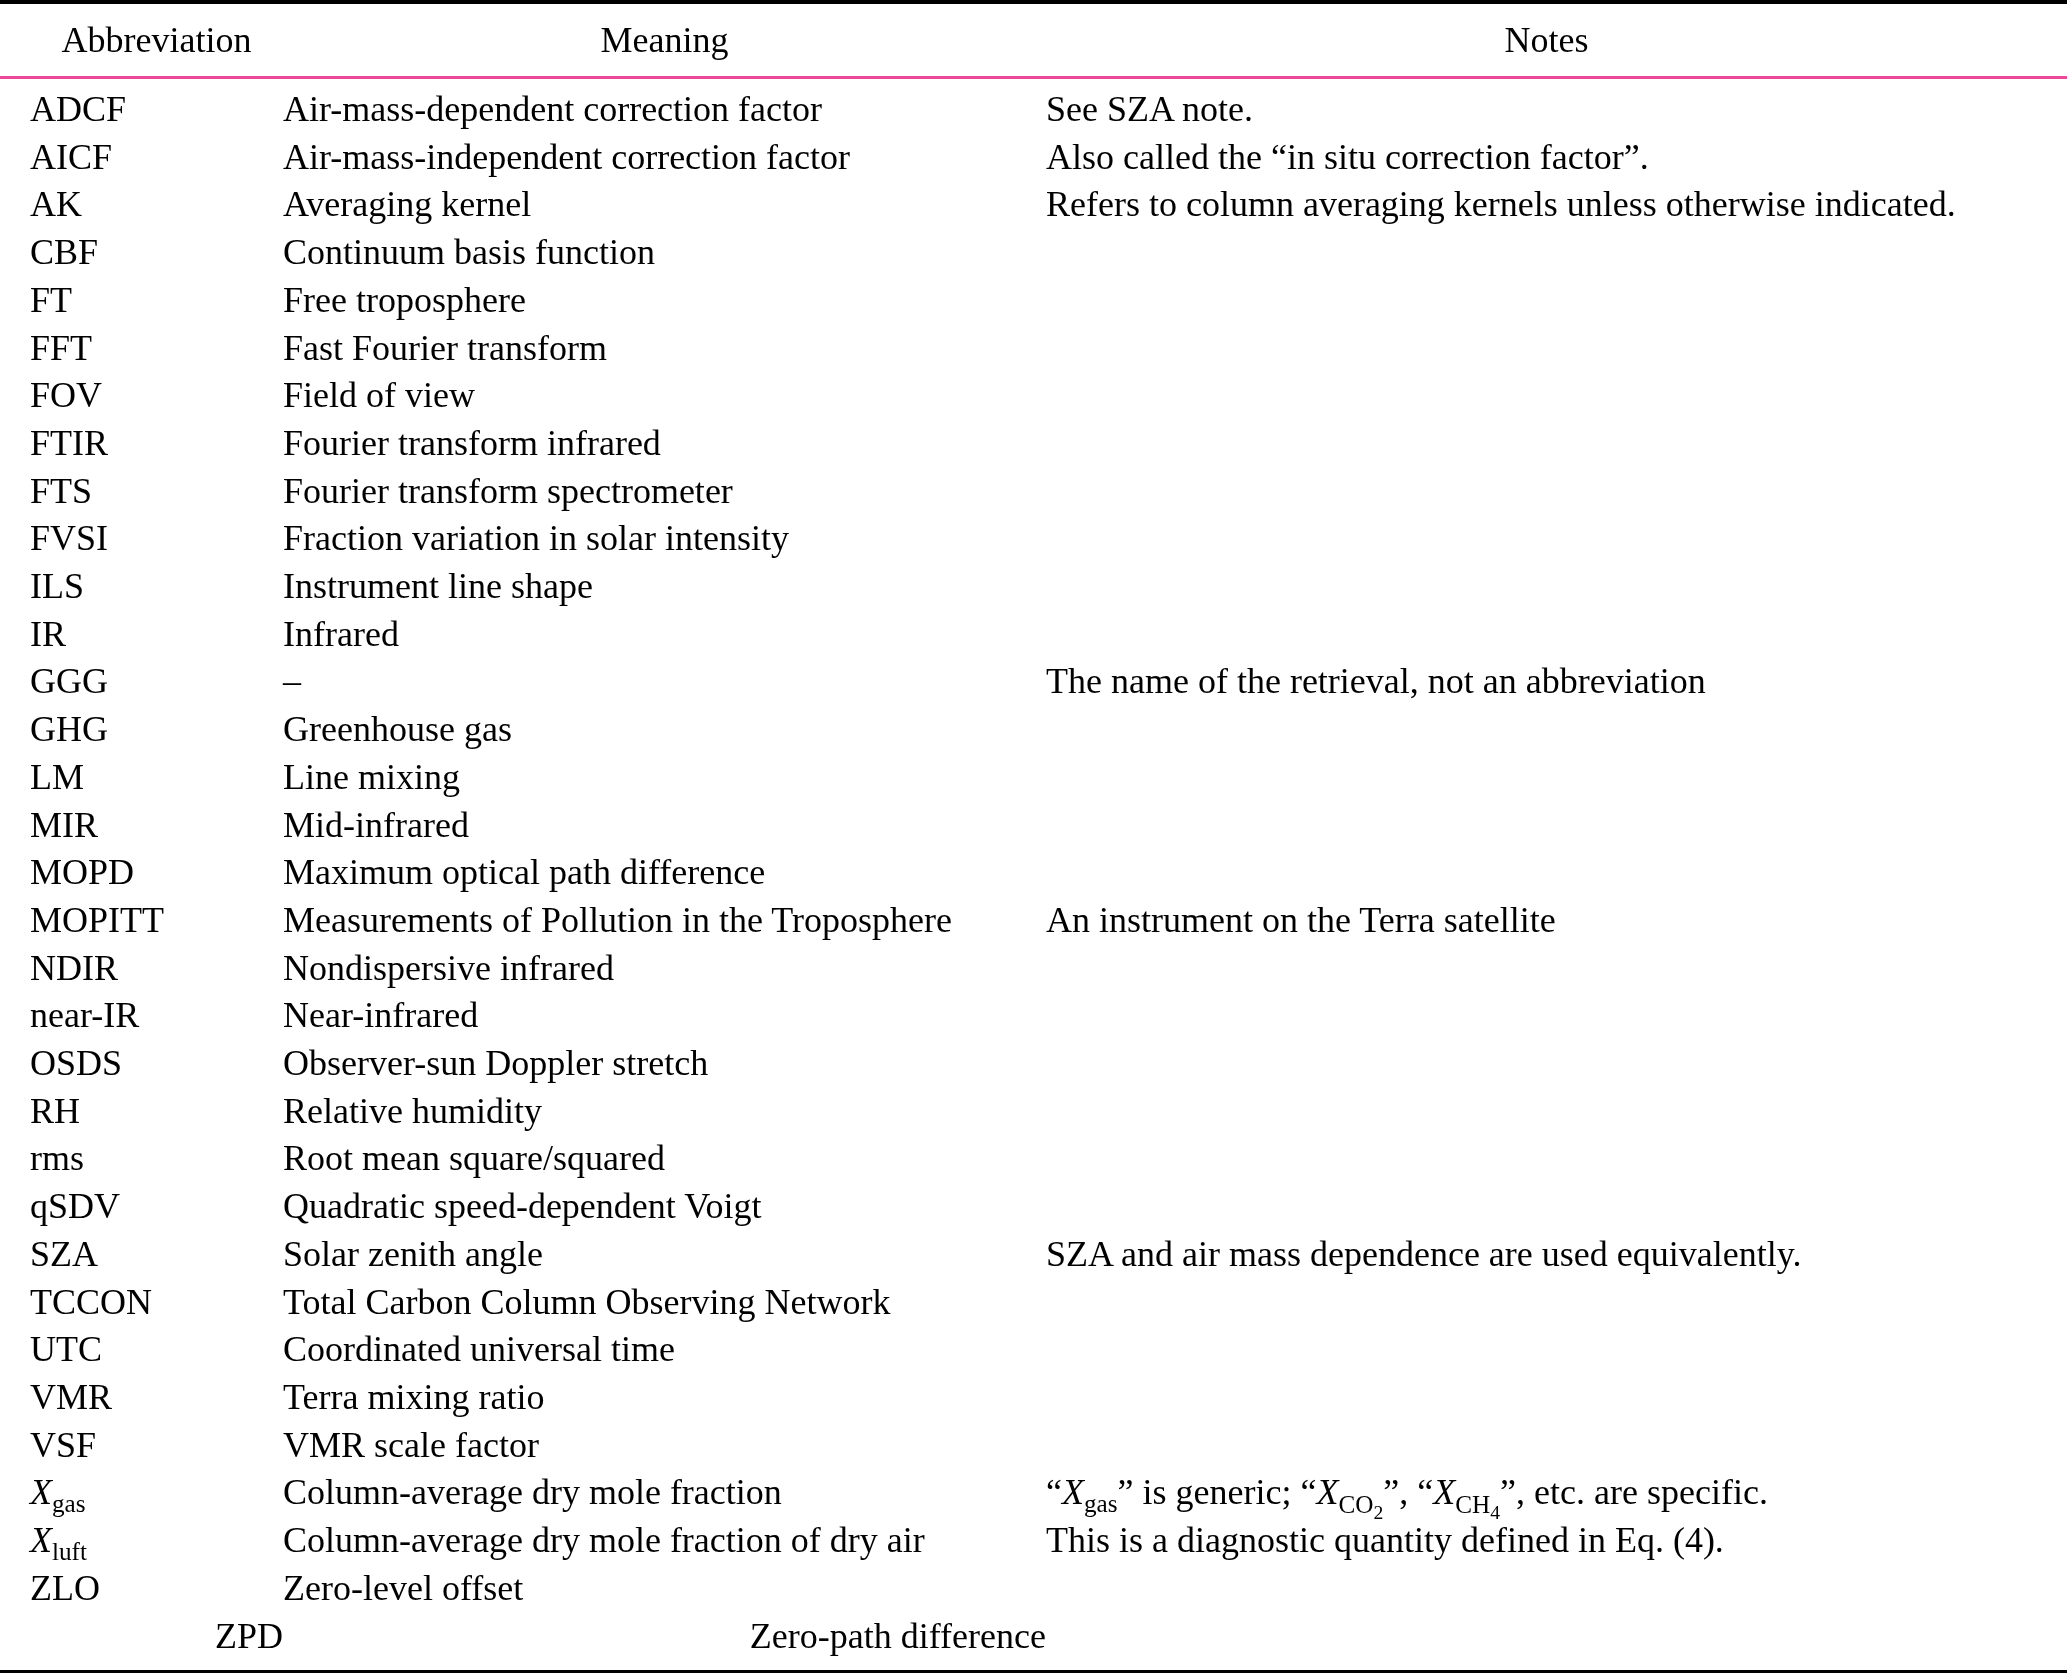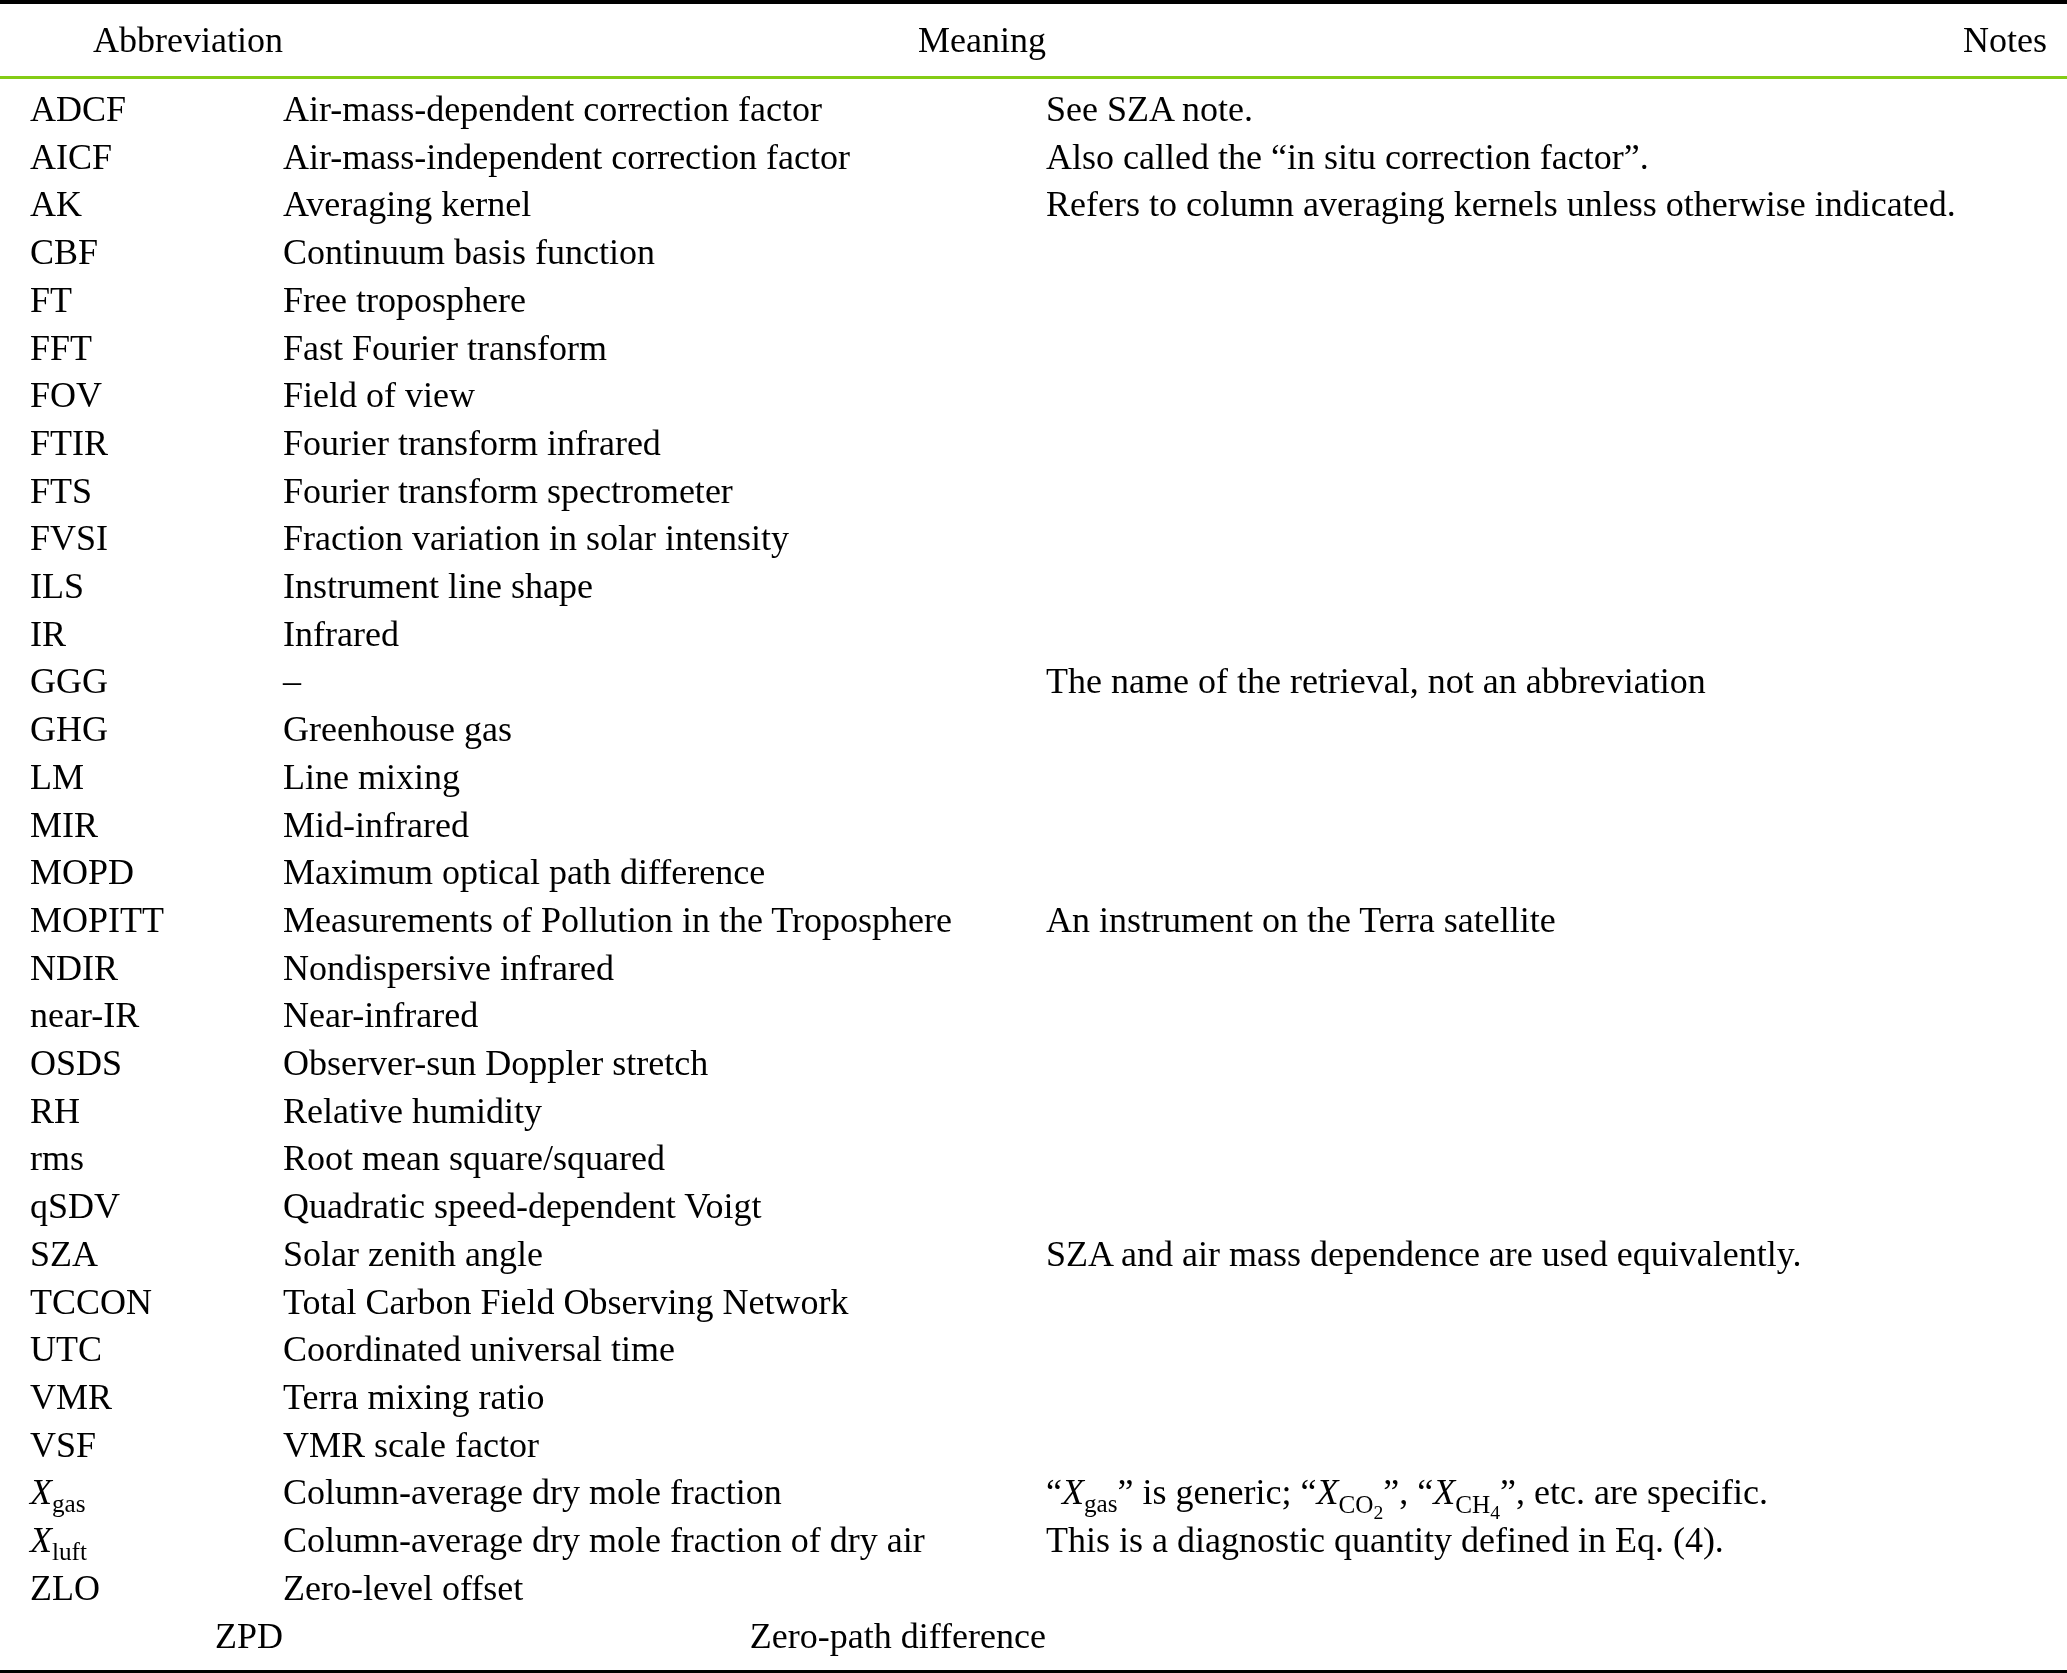--- a/index.html
+++ b/index.html
@@ -20,24 +20,24 @@
     width: 2067px;
     table-layout: fixed;
     border-top: 4px solid #000;
     border-bottom: 3px solid #000;
   }
   table.abbrev col.c1 { width: 283px; }
   table.abbrev col.c2 { width: 763px; }
   table.abbrev col.c3 { width: 1021px; }
   table.abbrev thead th {
     font-weight: normal;
-    text-align: right;
+    text-align: center;
     vertical-align: middle;
     height: 72px;
-    border-bottom: 3px solid #84cc16;
+    border-bottom: 3px solid #ec4899;
     padding: 0;
     white-space: nowrap;
   }
   table.abbrev thead th.h1 { padding-left: 30px; }
   table.abbrev thead th.h3 { padding-right: 20px; }
   table.abbrev tbody td {
     padding: 0;
     line-height: 47.7px;
     vertical-align: baseline;
     white-space: nowrap;
@@ -187,21 +187,21 @@
         <td class="meaning">Quadratic speed-dependent Voigt</td>
         <td class="notes"></td>
       </tr>
       <tr>
         <td class="abbr">SZA</td>
         <td class="meaning">Solar zenith angle</td>
         <td class="notes">SZA and air mass dependence are used equivalently.</td>
       </tr>
       <tr>
         <td class="abbr">TCCON</td>
-        <td class="meaning">Total Carbon Field Observing Network</td>
+        <td class="meaning">Total Carbon Column Observing Network</td>
         <td class="notes"></td>
       </tr>
       <tr>
         <td class="abbr">UTC</td>
         <td class="meaning">Coordinated universal time</td>
         <td class="notes"></td>
       </tr>
       <tr>
         <td class="abbr">VMR</td>
         <td class="meaning">Terra mixing ratio</td>

